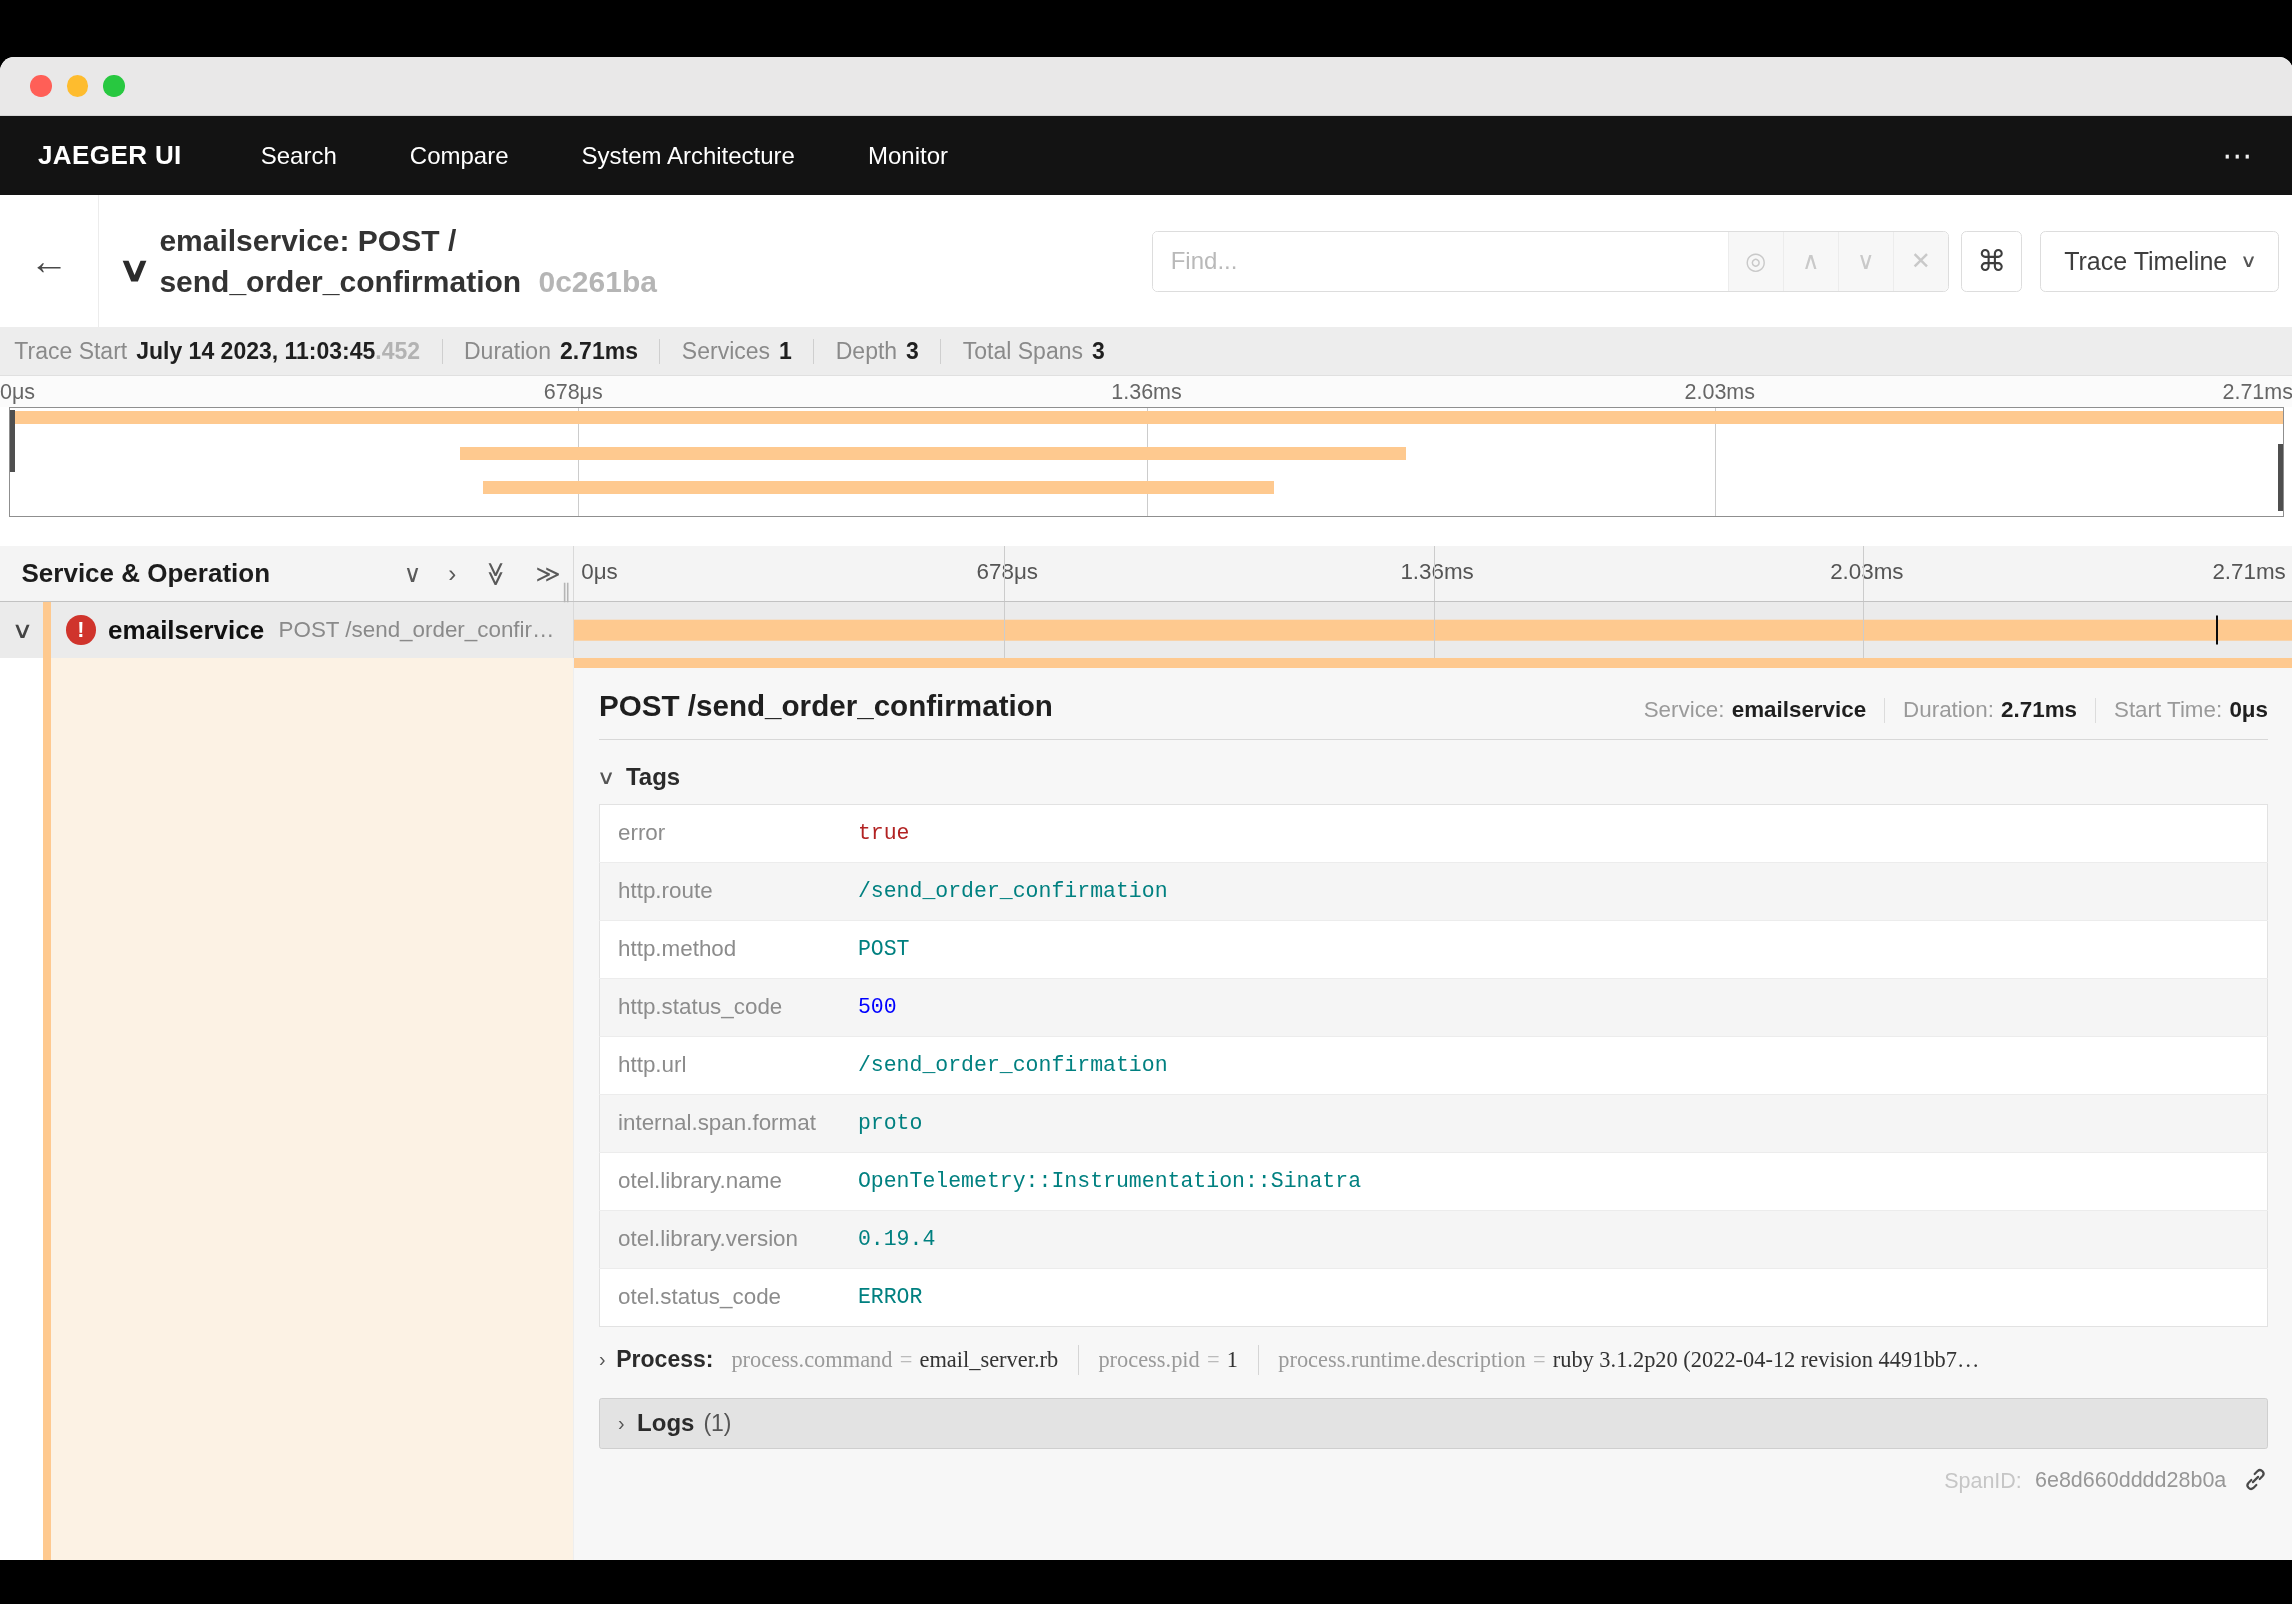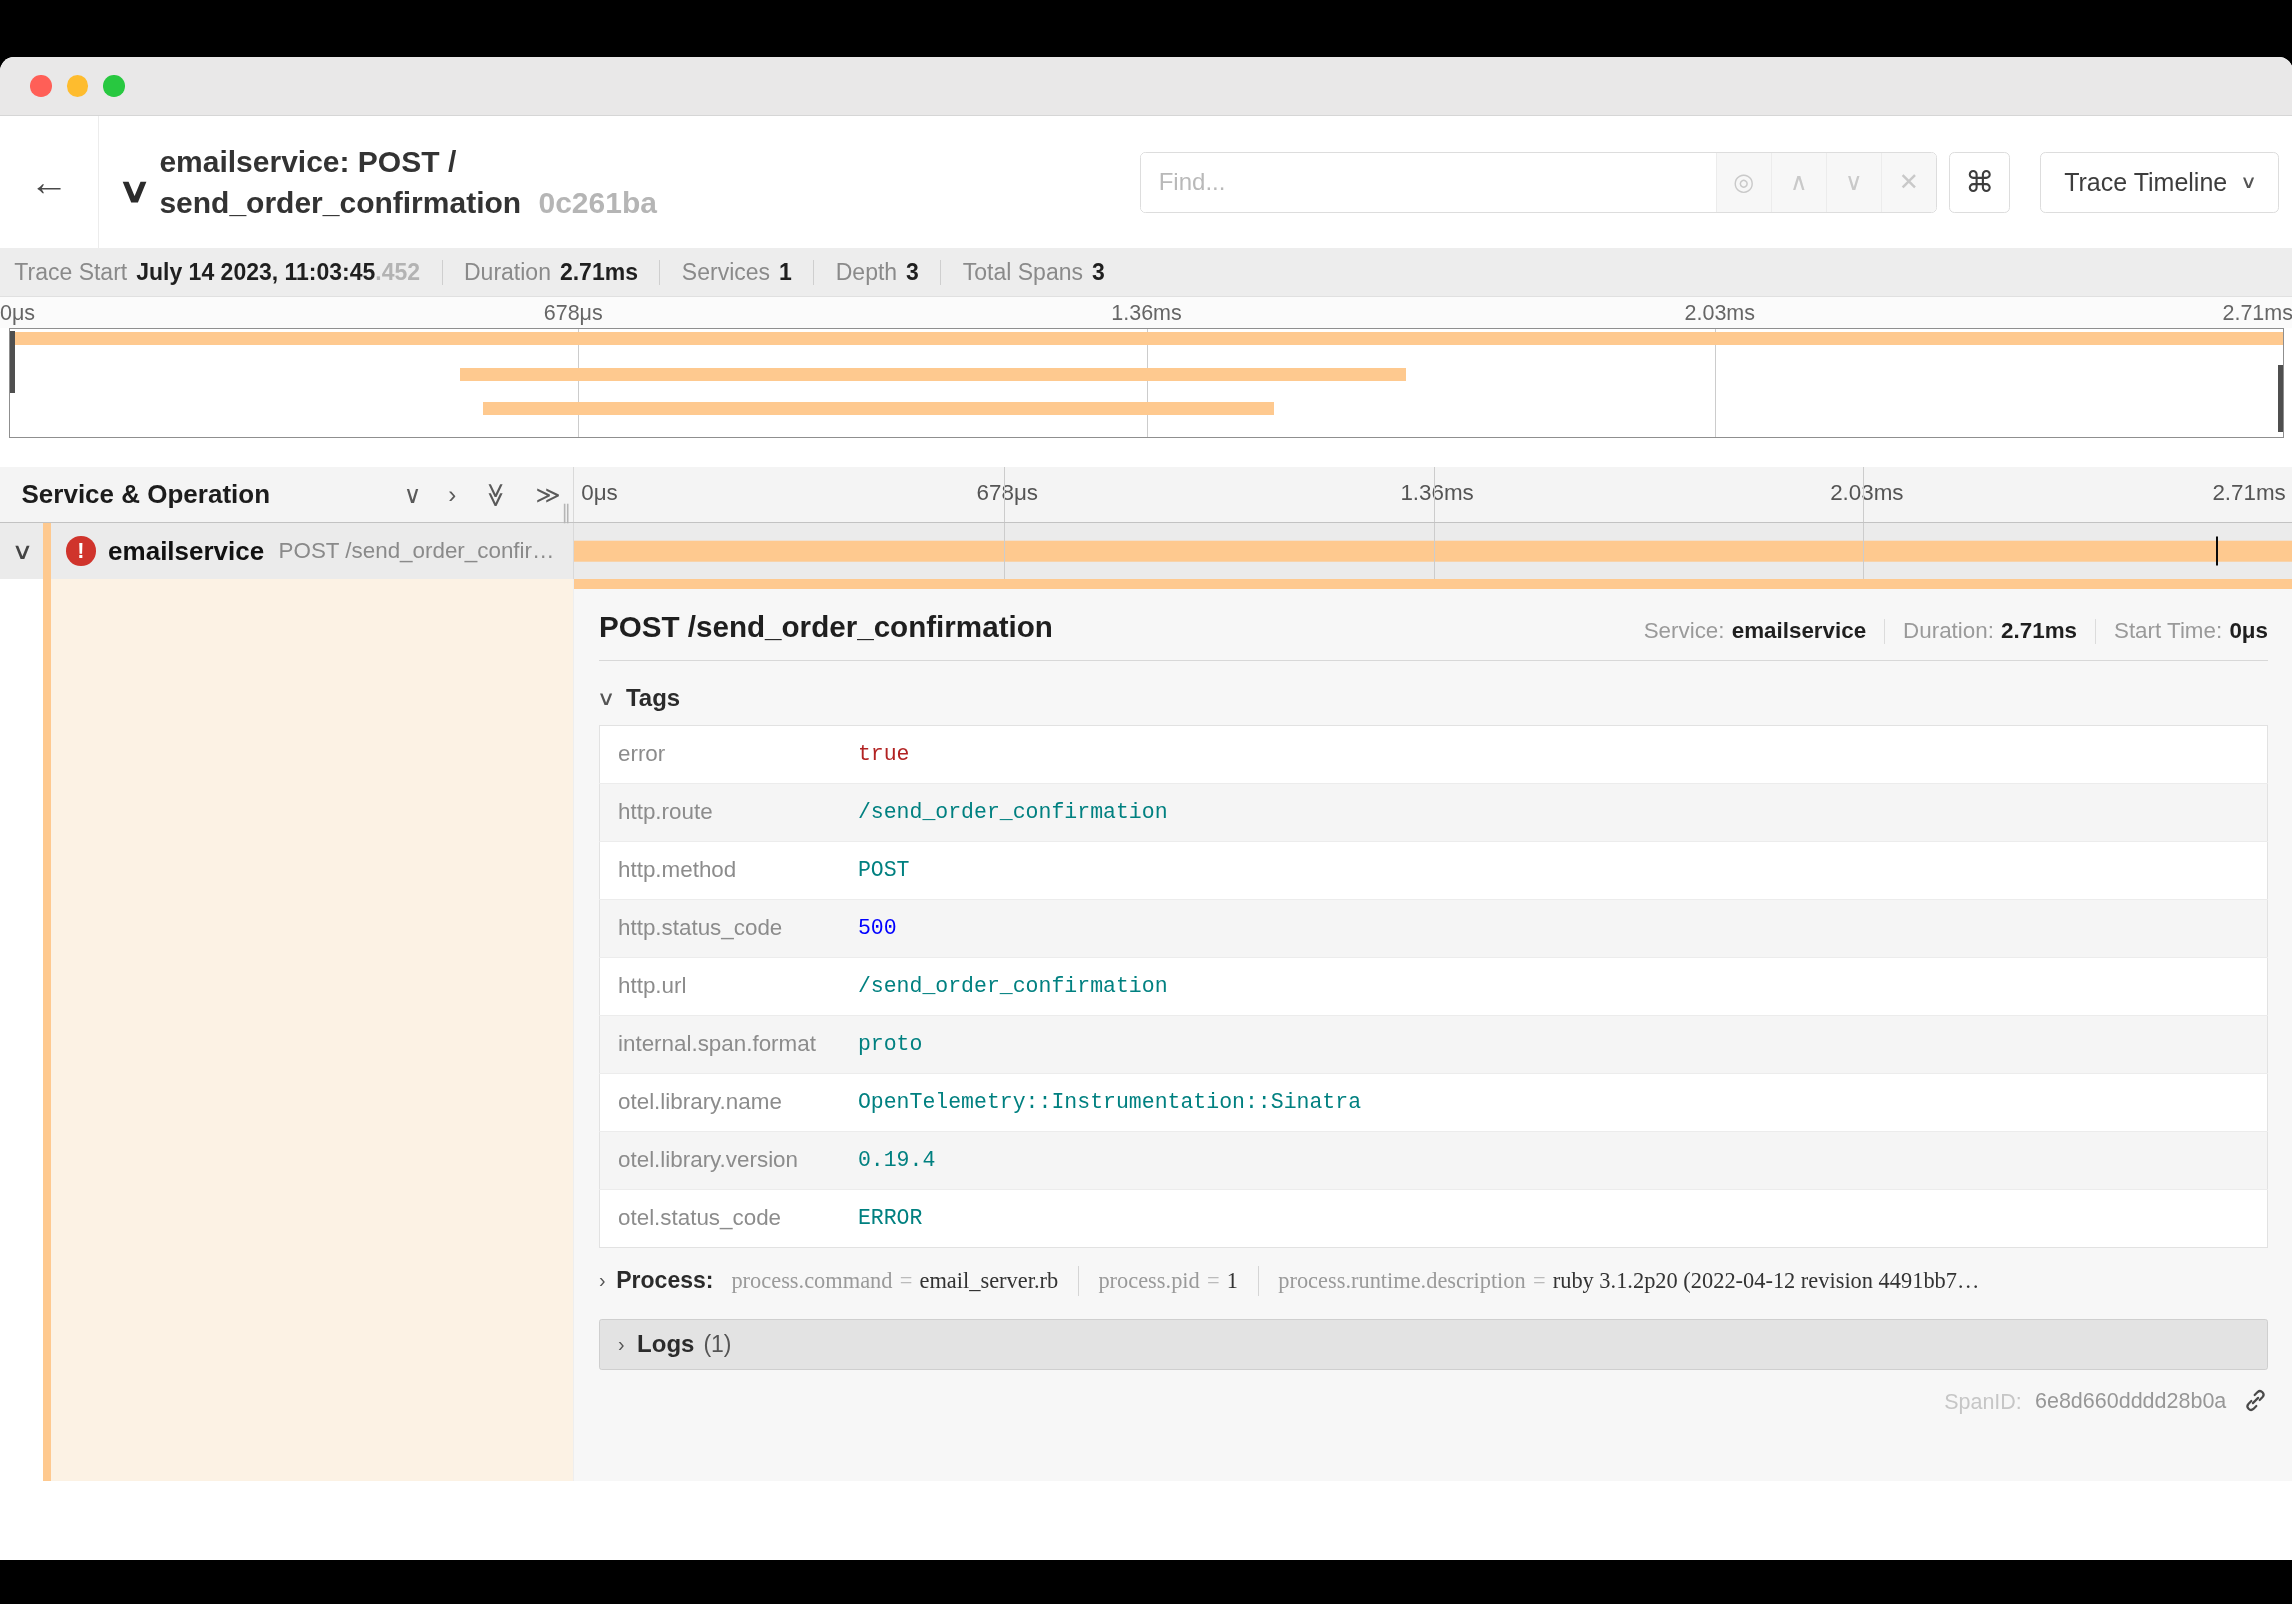--- a/index.html
+++ b/index.html
@@ -27,21 +27,21 @@
   .trace-id { color:#b5b5b5; margin-left:9px; }
   .spacer { flex:1; }
 
   .find-box { display:flex; align-items:stretch; height:61px; width:797px; border:0.9px solid #ddd; border-radius:5.4px; overflow:hidden; background:#fff;}
   .find-input { flex:1; border:none; outline:none; font-size:24px; padding-left:18px; color:#444; font-family:"Liberation Sans",sans-serif; background:#fff;}
   .find-input::placeholder { color:#b9b9b9; }
   .find-btn { width:55px; display:flex; align-items:center; justify-content:center; background:#f7f7f7;
               border-left:0.9px solid #ececec; color:#c9c9c9; font-size:24px; cursor:pointer; }
   .cmd-btn { width:61px; height:61px; border:0.9px solid #ddd; border-radius:5.4px; margin-left:12.5px;
              display:flex; align-items:center; justify-content:center; font-size:29px; color:#3d3d3d; cursor:pointer; background:#fff;}
-  .view-btn { height:61px; border:0.9px solid #ddd; border-radius:5.4px; margin-left:30px; margin-right:14.3px;
+  .view-btn { height:61px; border:0.9px solid #ddd; border-radius:5.4px; margin-left:18px; margin-right:14.3px;
               display:flex; align-items:center; gap:14.3px; padding:0 23px; font-size:25px; color:#3d3d3d; cursor:pointer; background:#fff;}
   .view-btn .chev { font-size:18px; color:#555; transform:scaleX(1.3); }
 
   
   .summary { height:49px; background:#ededed; border-bottom:0.9px solid #e0e0e0; display:flex; align-items:center; padding-left:14.3px; font-size:23px; }
   .sum-item { color:#8a8a8a; white-space:nowrap; }
   .sum-item strong { color:#1f1f1f; margin-left:9px; }
   .sum-muted { color:#b3b3b3; font-weight:bold; }
   .sum-div { width:0.9px; height:25px; background:#cfcfcf; margin:0 21.5px; }
 
@@ -135,20 +135,30 @@
 <body>
 
 <div class="window">
 
   <div class="titlebar">
     <span class="light" id="light-0" style="background: rgb(255, 95, 87);"></span>
     <span class="light" id="light-1" style="background: rgb(254, 188, 46);"></span>
     <span class="light" id="light-2" style="background: rgb(40, 200, 64);"></span>
   </div>
 
+  <div class="nav">
+    <span class="brand">JAEGER UI</span>
+    <span class="nav-items" id="nav-items">
+        <span class="nav-item">Search</span>
+        <span class="nav-item">Compare</span>
+        <span class="nav-item">System Architecture</span>
+        <span class="nav-item">Monitor</span>
+      </span>
+    <span class="nav-overflow">⋯</span>
+  </div>
 
   <div class="trace-header">
     <div class="back-btn">
       <span>←</span>
     </div>
     <div class="collapse-ic">∨</div>
     <div class="trace-title">
       <div><span>emailservice: POST /</span></div>
       <div>
         <span>send_order_confirmation</span>

